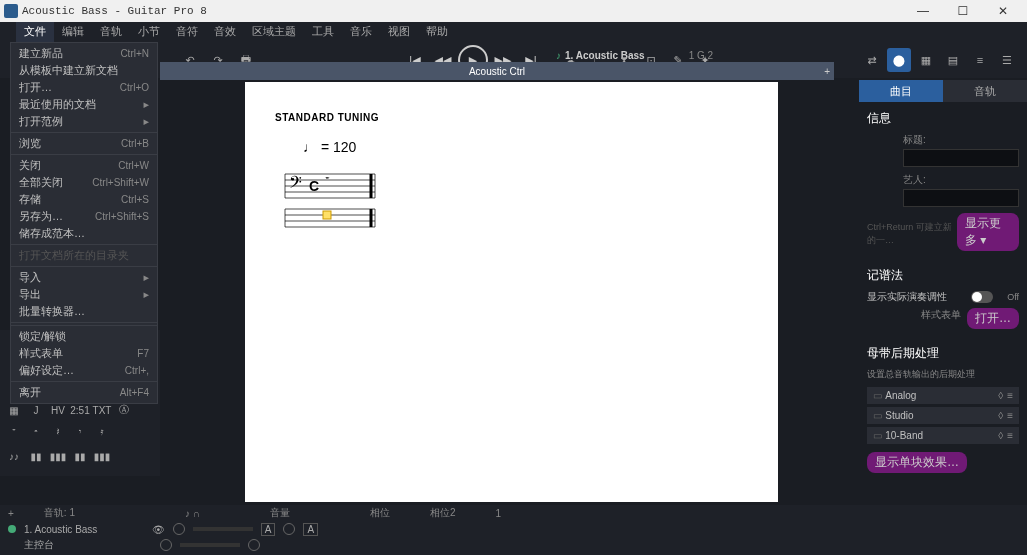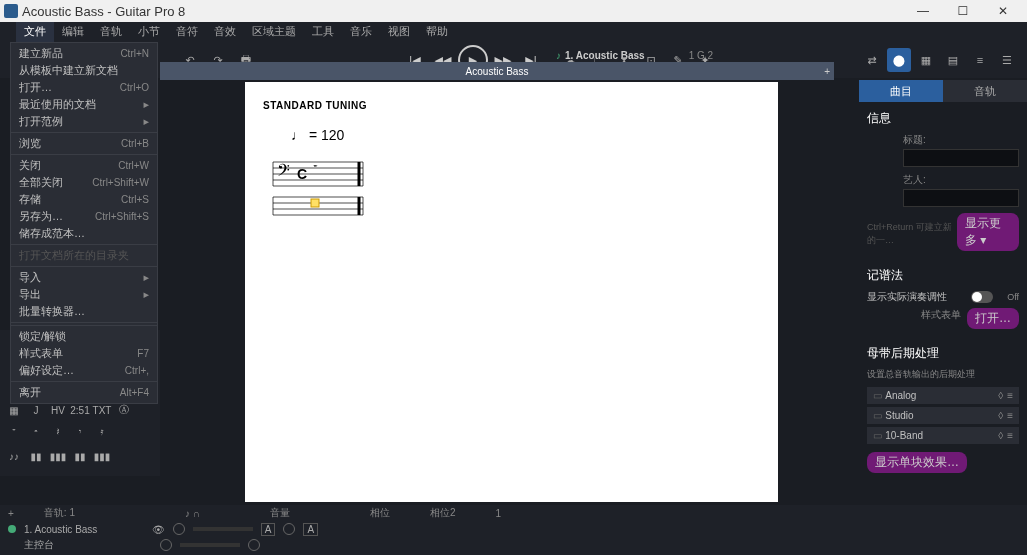--- a/index.html
+++ b/index.html
@@ -1,19 +1,19 @@
 <!DOCTYPE html>
 <html><head>
 <meta charset="utf-8">
 <style>
 * { margin: 0; padding: 0; box-sizing: border-box; font-family: "Segoe UI", Arial, sans-serif; }
 body { width: 1027px; height: 555px; background: #1a1d23; color: #c0c0c0; font-size: 11px; overflow: hidden; position: relative; }
 .titlebar { height: 22px; background: #f0f0f0; display: flex; align-items: center; padding: 0 4px; color: #333; }
 .titlebar .icon { width: 14px; height: 14px; background: #2b5b8c; margin-right: 4px; border-radius: 2px; }
-.titlebar .title { flex: 1; font-size: 13px; }
+.titlebar .title { flex: 1; font-size: 11px; font-family: Liberation Mono, monospace; }
 .titlebar .winbtn { width: 40px; height: 22px; display: flex; align-items: center; justify-content: center; font-size: 12px; color: #333; }
 .menubar { height: 20px; background: #1e2128; display: flex; padding-left: 16px; }
 .menubar .mitem { padding: 2px 8px; color: #aaa; font-size: 11px; cursor: default; }
 .menubar .mitem.active { background: #2a3140; color: #fff; }
 .dropdown { position: absolute; left: 10px; top: 42px; width: 148px; background: #2a2d35; border: 1px solid #3a3d45; z-index: 100; padding: 2px 0; }
 .dropdown .drow { display: flex; align-items: center; padding: 2px 8px; color: #c0c0c0; font-size: 11px; height: 17px; justify-content: space-between; }
 .dropdown .drow .label { flex: 1; }
 .dropdown .drow .sc { color: #888; font-size: 10px; }
 .dropdown .drow .arr { color: #888; }
 .dropdown .sep { height: 1px; background: #3a3d45; margin: 2px 0; }
@@ -26,21 +26,21 @@
 .toolbar .trkinfo { margin-left: 8px; display: flex; flex-direction: column; font-size: 10px; color: #ccc; }
 .toolbar .trkinfo .top { display: flex; align-items: center; gap: 4px; }
 .toolbar .trkinfo .bot { display: flex; align-items: center; gap: 6px; color: #888; font-size: 9px; }
 .toolbar .rightgrp { position: absolute; right: 8px; display: flex; gap: 3px; }
 .toolbar .midgrp { position: absolute; right: 310px; display: flex; gap: 3px; }
 .trackheader { height: 18px; background: #4a5568; display: flex; align-items: center; justify-content: center; color: #fff; font-size: 10px; position: absolute; left: 160px; right: 193px; top: 62px; }
 .trackheader .plus { position: absolute; right: 4px; color: #ccc; }
 .leftpanel { position: absolute; left: 0; top: 330px; width: 160px; background: #1e2128; padding: 6px; }
 .leftpanel .row { display: flex; gap: 6px; margin-bottom: 6px; }
 .leftpanel .cell { width: 16px; height: 16px; color: #aaa; font-size: 10px; display: flex; align-items: center; justify-content: center; }
-.score { position: absolute; left: 245px; top: 82px; width: 533px; height: 420px; background: #fff; color: #000; padding: 18px; }
+.score { position: absolute; left: 245px; top: 82px; width: 533px; height: 420px; background: #fff; color: #000; padding: 30px; }
 .score .tuning { font-size: 10px; font-weight: bold; letter-spacing: 0.5px; }
 .score .tempo { margin-top: 16px; font-size: 14px; margin-left: 28px; }
 .score .staff { margin-top: 14px; }
 .rightpanel { position: absolute; right: 0; top: 80px; width: 168px; background: #1a1d23; padding: 0; }
 .rightpanel .tabs { display: flex; height: 22px; }
 .rightpanel .tab { flex: 1; display: flex; align-items: center; justify-content: center; font-size: 11px; }
 .rightpanel .tab.active { background: #2b5f9e; color: #fff; }
 .rightpanel .tab.inactive { background: #2a2d35; color: #aaa; }
 .rightpanel .section { padding: 8px; }
 .rightpanel .stitle { color: #fff; font-size: 12px; margin-bottom: 6px; }
@@ -131,21 +131,21 @@
     <div class="tbtn">⇄</div>
     <div class="tbtn" style="background:#2b5f9e;color:#fff">⬤</div>
     <div class="tbtn">▦</div>
     <div class="tbtn">▤</div>
     <div class="tbtn">≡</div>
     <div class="tbtn">☰</div>
   </div>
 </div>
 
 <div class="trackheader">
-  <span>Acoustic Bass</span>
+  <span>Acoustic Ctrl</span>
   <span class="plus">+</span>
 </div>
 
 <div class="dropdown">
   <div class="drow">
       <span class="label">建立新品</span>
       <span class="sc">Ctrl+N</span>
     </div>
   <div class="drow">
       <span class="label">从模板中建立新文档</span>

